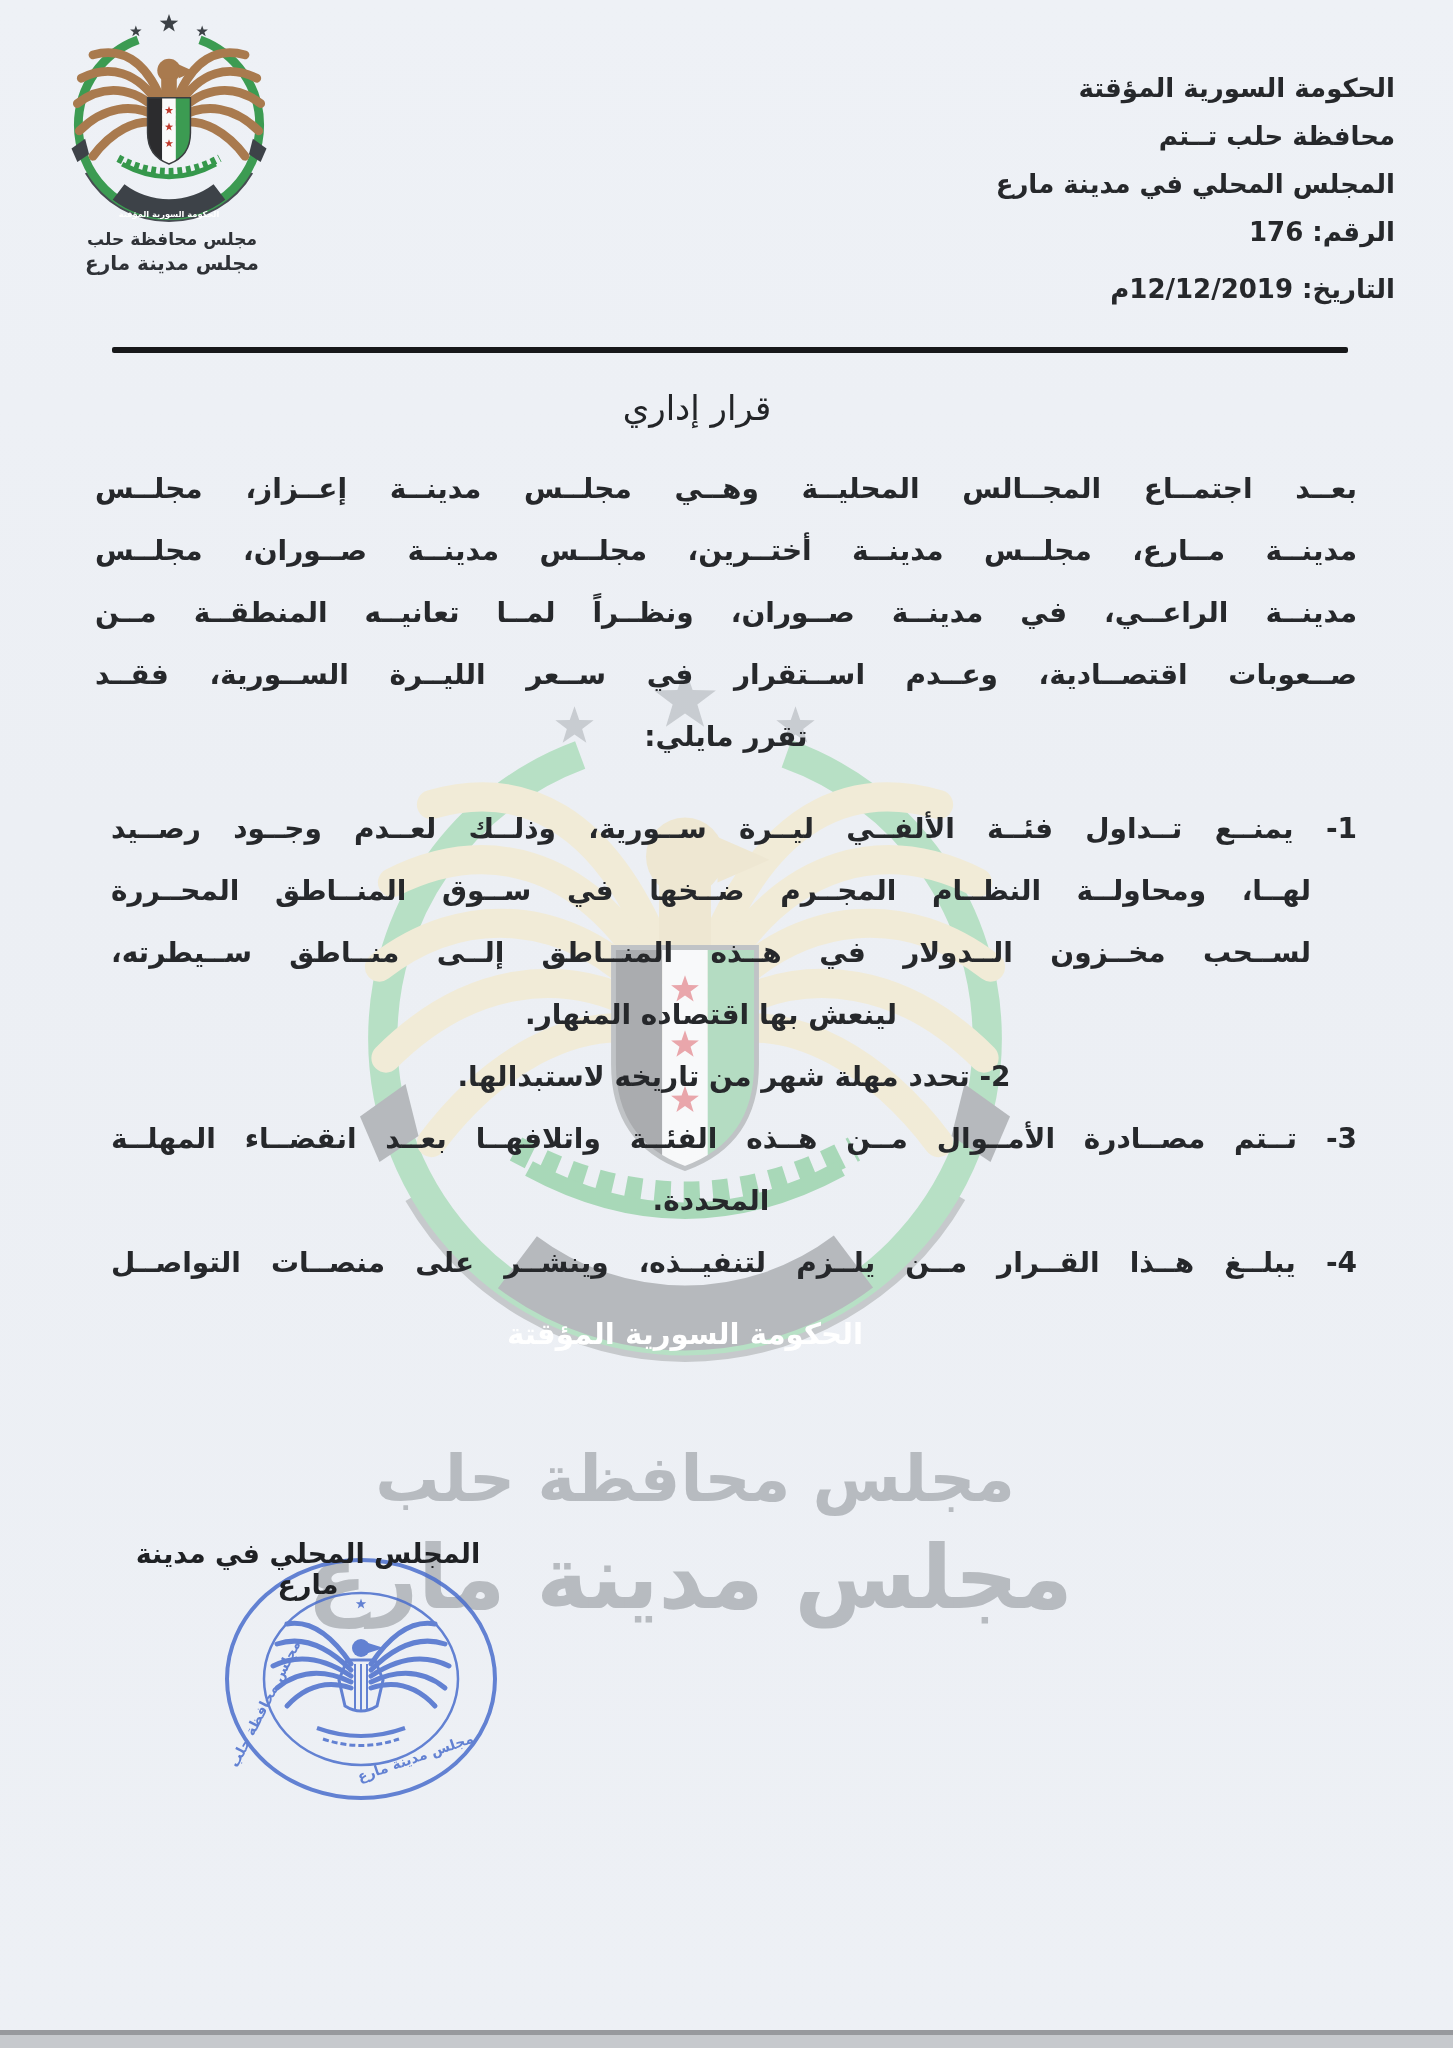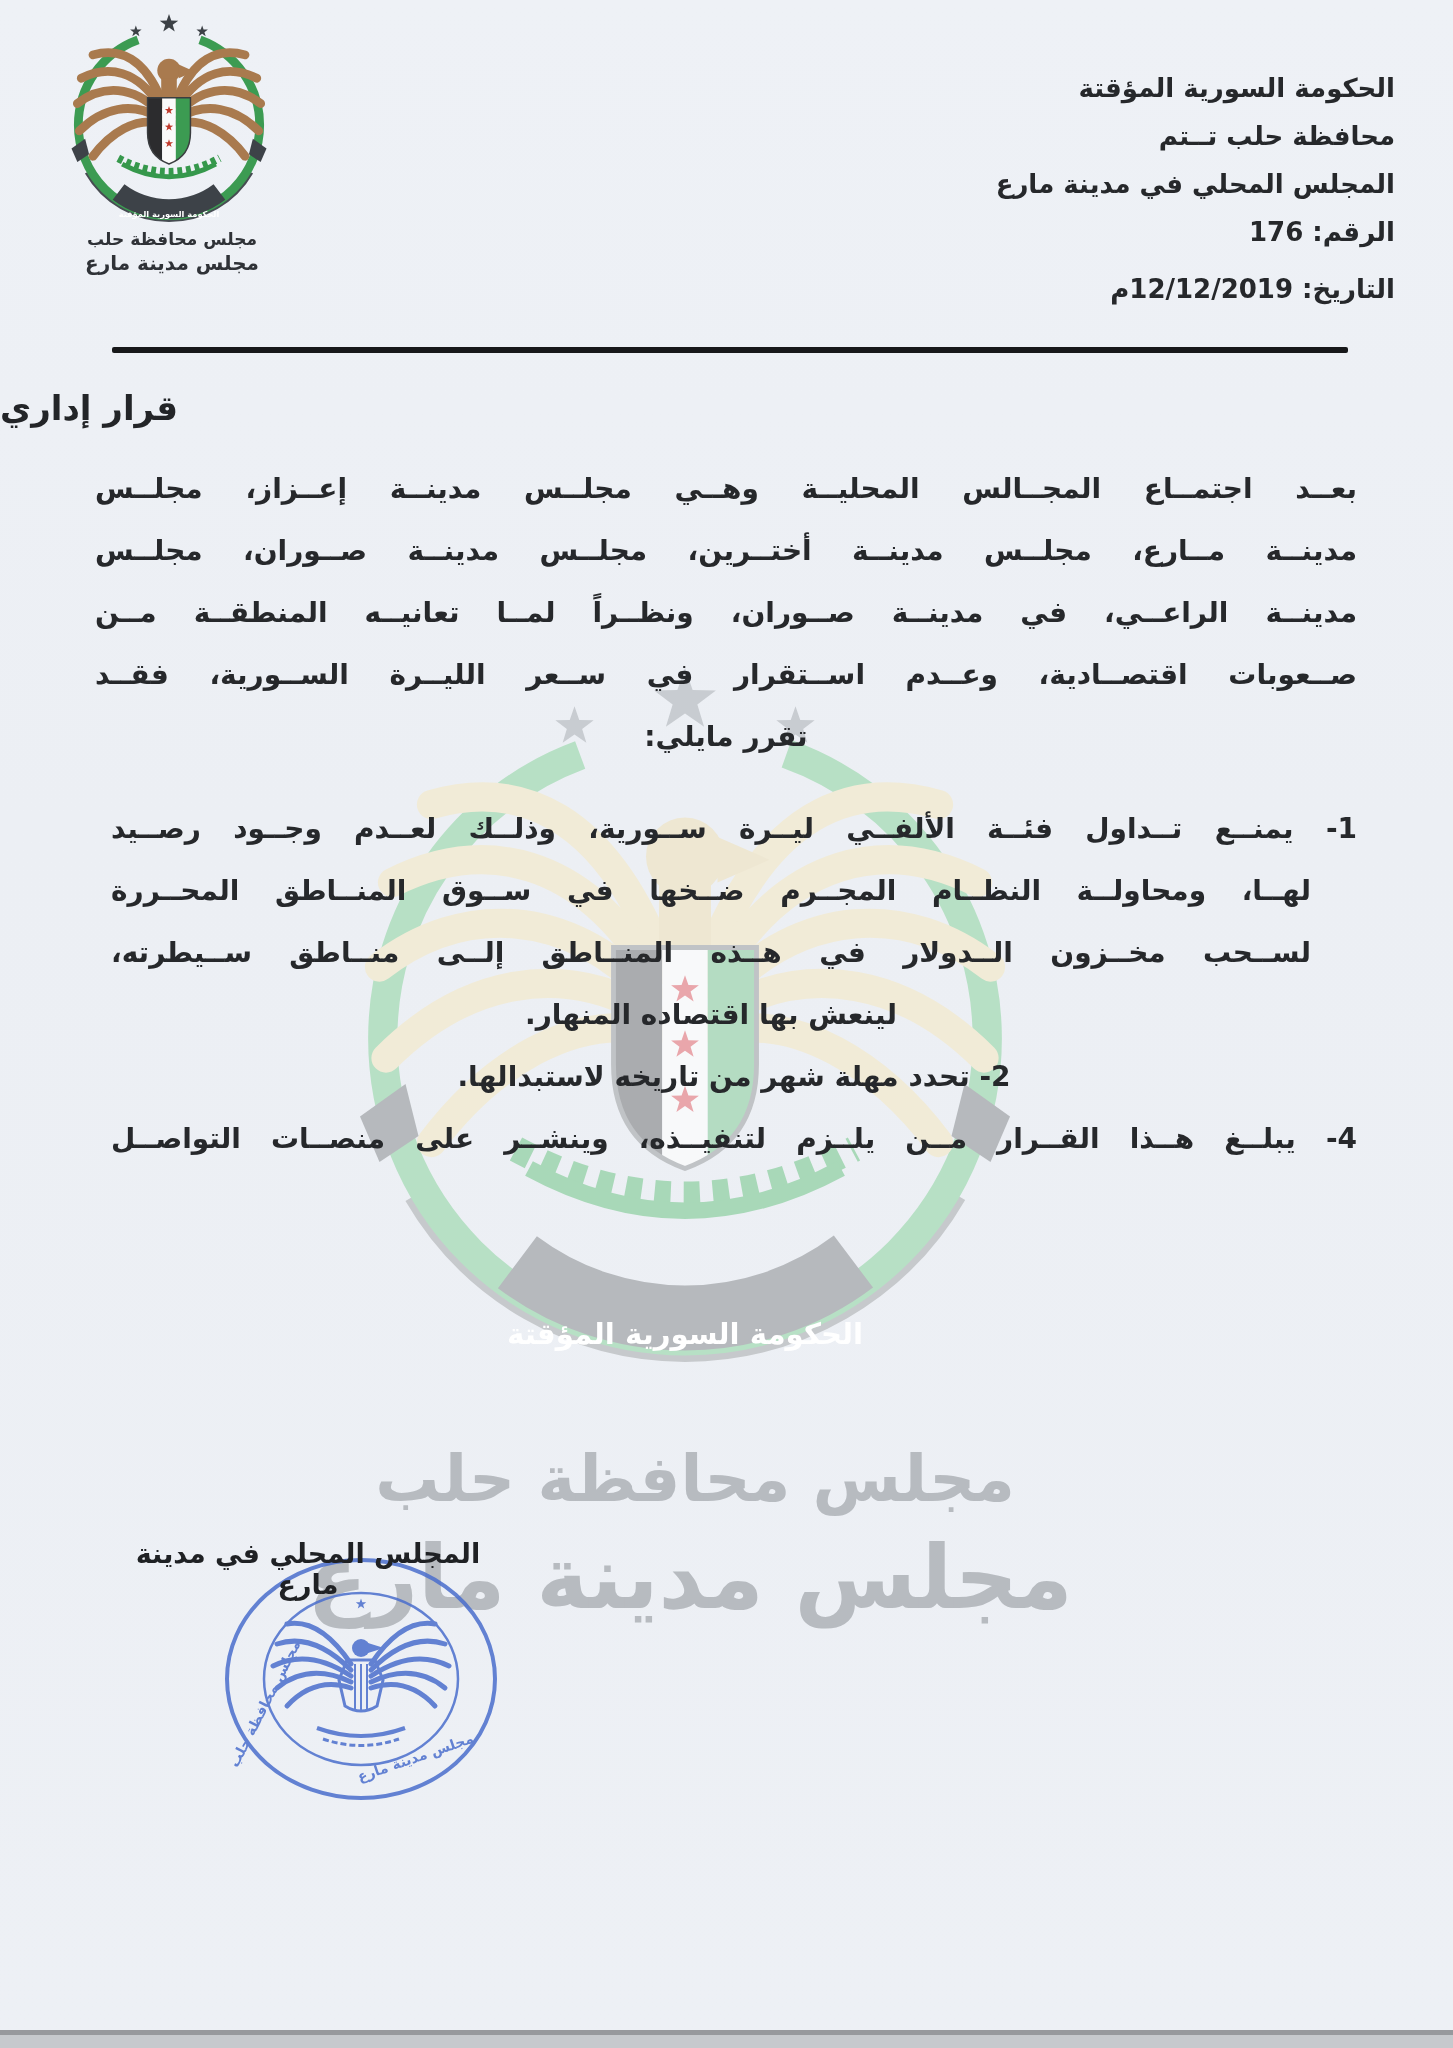--- a/index.html
+++ b/index.html
@@ -13,21 +13,21 @@
   
   .emblem{position:absolute;left:52px;top:10px;width:234px;}
   .emblem-caption{position:absolute;left:40px;width:264px;text-align:center;color:#2f3237;font-weight:bold;}
   .cap1{top:229px;font-size:17px;}
   .cap2{top:251px;font-size:20px;letter-spacing:1px;}
   .office{position:absolute;top:64px;right:58px;text-align:right;color:#26282b;font-weight:bold;font-size:26px;}
   .office .oline{height:48px;line-height:48px;}
   .office .gap{margin-top:9px;}
   
   .rule{position:absolute;left:112px;top:347px;width:1236px;height:6px;background:#17181a;border-radius:2px;}
-  .doc-title{position:absolute;left:0;top:388px;width:1394px;text-align:left;font-size:34px;font-weight:bold;color:#232528;}
+  .doc-title{position:absolute;left:0;top:388px;width:1394px;text-align:center;font-size:34px;font-weight:normal;color:#232528;}
   
   .body{position:absolute;left:95px;top:458px;width:1262px;color:#26282b;}
   .line{height:62px;line-height:62px;font-size:28px;font-weight:bold;text-align:center;white-space:nowrap;}
   .just{white-space:normal;text-align:justify;text-align-last:justify;}
   .items{margin-top:30px;margin-left:16px;}
   .cont{padding-right:46px;}
   
   .wm-svg{position:absolute;left:295px;top:655px;width:780px;}
   .wm-text{position:absolute;text-align:center;font-weight:bold;color:#b5b9be;opacity:.95;}
   .wm1{left:300px;top:1442px;width:790px;font-size:64px;}
@@ -173,20 +173,26 @@
         <div class="cont">
           <div class="line just">لهــا، ومحاولــة النظــام المجــرم ضــخها في ســوق المنــاطق المحــررة</div>
           <div class="line just">لســحب مخــزون الــدولار في هــذه المنــاطق إلــى منــاطق ســيطرته،</div>
           <div class="line">لينعش بها اقتصاده المنهار.</div>
         </div>
       </div>
       <div>
         <div class="line">2- تحدد مهلة شهر من تاريخه لاستبدالها.</div>
       </div>
       <div>
+        <div class="line just">3- تــتم مصــادرة الأمــوال مــن هــذه الفئــة واتلافهــا بعــد انقضــاء المهلــة</div>
+        <div class="cont">
+          <div class="line">المحددة.</div>
+        </div>
+      </div>
+      <div>
         <div class="line just">4- يبلــغ هــذا القــرار مــن يلــزم لتنفيــذه، وينشــر على منصــات التواصــل</div>
       </div>
     </div>
   </div>
 
   <div class="signature ar">المجلس المحلي في مدينة مارع</div>
 
   <svg class="stamp" viewBox="0 0 280 250">
     <g stroke="#4a6ecd" fill="none">
       <ellipse cx="136" cy="123" rx="134" ry="119" stroke-width="4"></ellipse>

